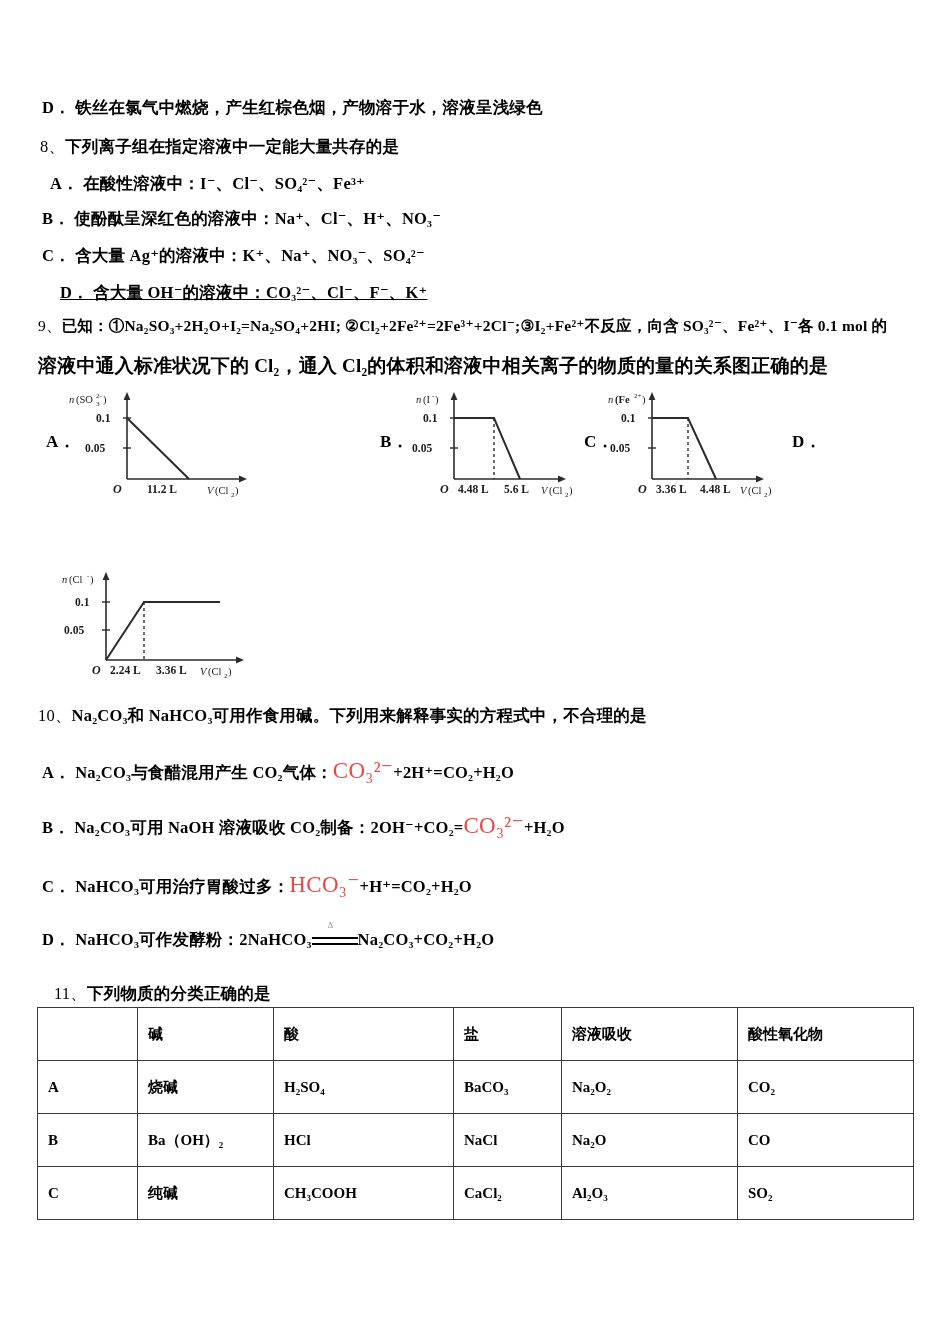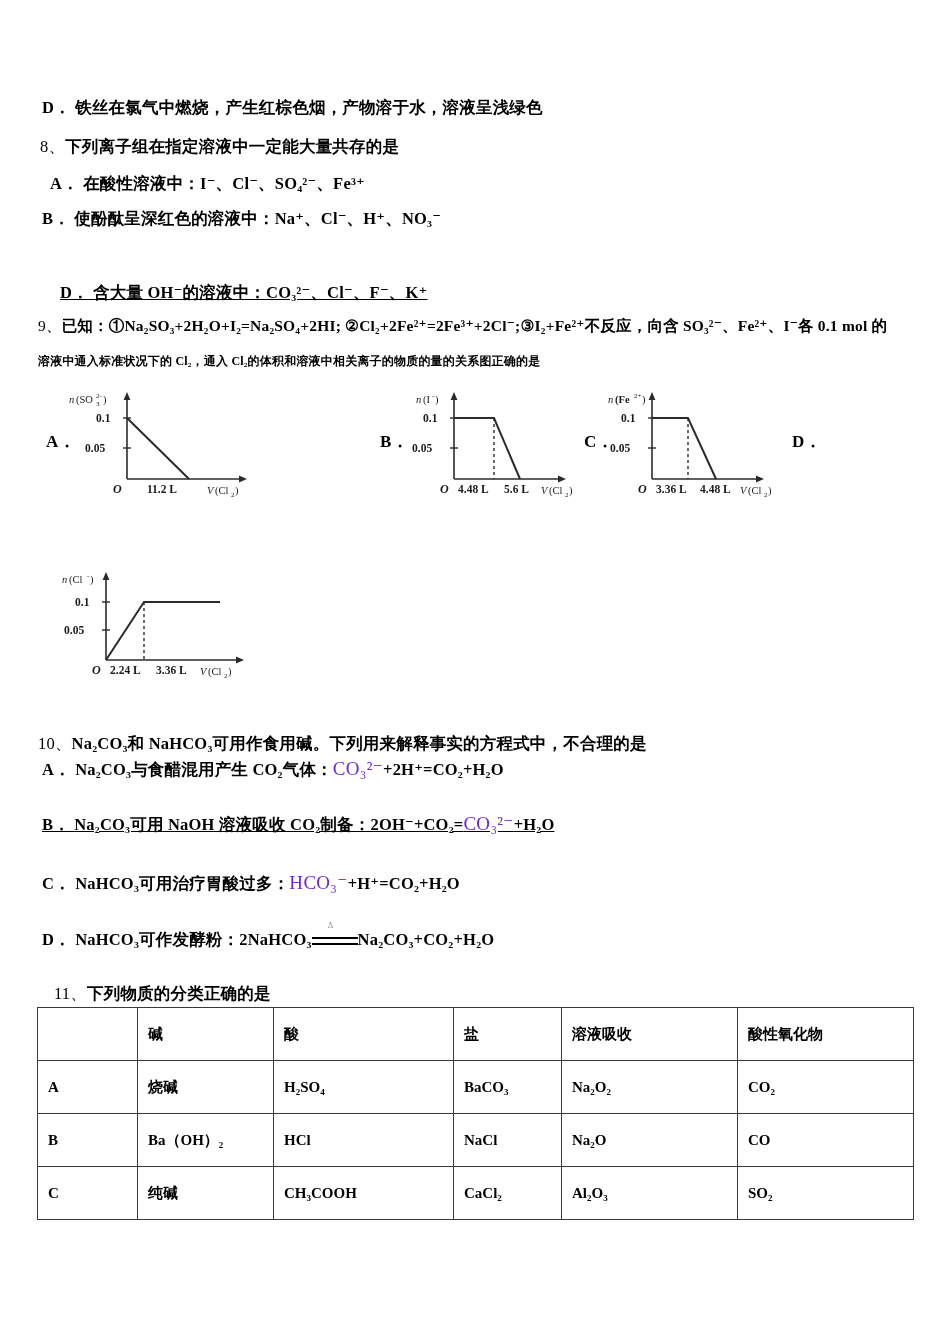--- a/index.html
+++ b/index.html
@@ -33,22 +33,22 @@
     font-family: "Liberation Serif", serif;
   }
   .opt-letter {
     font-weight: bold;
   }
 
   
   .eqimg {
     font-family: "Liberation Serif", "DejaVu Serif", serif;
     font-weight: normal;
-    color: #6d28d9;
-    font-size: 19px;
+    color: #ef4444;
+    font-size: 23px;
     letter-spacing: 0.3px;
   }
 
   
   .graph {
     position: absolute;
   }
   .graph svg { display: block; }
 
   
@@ -106,30 +106,34 @@
   <div class="line" style="left:42px; top:173px;margin-left:8px;">
     <span class="opt-letter">A．</span>
     <span>在酸性溶液中：</span><span>I⁻、Cl⁻、SO₄²⁻、Fe³⁺</span>
   </div>
 
   <div class="line" style="left:42px; top:208px;">
     <span class="opt-letter">B．</span>
     <span>使酚酞呈深红色的溶液中：</span><span>Na⁺、Cl⁻、H⁺、NO₃⁻</span>
   </div>
 
+  <div class="line" style="left:42px; top:245px;">
+    <span class="opt-letter">C．</span>
+    <span>含大量 Ag⁺的溶液中：</span><span>K⁺、Na⁺、NO₃⁻、SO₄²⁻</span>
+  </div>
 
   <div class="line" style="left:60px; top:282px;text-decoration:underline;">
     <span class="opt-letter">D．</span>
     <span>含大量 OH⁻的溶液中：</span><span>CO₃²⁻、Cl⁻、F⁻、K⁺</span>
   </div>
 
   <div class="line" style="left:38px; top:316px; font-size:15.5px;text-align:center;">
     <span class="qnum">9、</span><span>已知：①Na₂SO₃+2H₂O+I₂=Na₂SO₄+2HI; ②Cl₂+2Fe²⁺=2Fe³⁺+2Cl⁻;③I₂+Fe²⁺不反应，向含 SO₃²⁻、Fe²⁺、I⁻各 0.1 mol 的</span>
   </div>
-  <div class="line" style="left:38px; top:353px; font-size:12px;">
+  <div class="line" style="left:38px; top:353px; font-size:19px;">
     <span>溶液中通入标准状况下的 Cl₂，通入 Cl₂的体积和溶液中相关离子的物质的量的关系图正确的是</span>
   </div>
 
   <div class="line" style="left:46px; top:430px; font-size:17px;">A．</div>
   <div class="line" style="left:380px; top:430px; font-size:17px;">B．</div>
   <div class="line" style="left:584px; top:430px; font-size:17px;">C．</div>
   <div class="line" style="left:792px; top:430px; font-size:17px;">D．</div>
 
   <div class="graph" style="left:55px; top:386px;">
     <svg width="215" height="112" viewBox="0 0 215 112">
@@ -234,30 +238,30 @@
       <text x="44" y="112" font-family="Liberation Serif, serif" font-size="12" font-style="italic" font-weight="bold" fill="#1a1a1a">O</text>
       <text x="62" y="112" font-family="Liberation Serif, serif" font-size="11.5" font-weight="bold" fill="#1a1a1a">2.24 L</text>
       <text x="108" y="112" font-family="Liberation Serif, serif" font-size="11.5" font-weight="bold" fill="#1a1a1a">3.36 L</text>
       <text x="152" y="113" font-family="Liberation Serif, serif" font-size="10.5" font-style="italic" fill="#1a1a1a">V</text>
       <text x="160" y="113" font-family="Liberation Serif, serif" font-size="10.5" fill="#1a1a1a">(Cl</text>
       <text x="176" y="116" font-family="Liberation Serif, serif" font-size="7" fill="#1a1a1a">2</text>
       <text x="180" y="113" font-family="Liberation Serif, serif" font-size="10.5" fill="#1a1a1a">)</text>
     </svg>
   </div>
 
-  <div class="line" style="left:38px; top:705px;margin-top:28px;">
+  <div class="line" style="left:38px; top:705px;">
     <span class="qnum">10、</span><span>Na₂CO₃和 NaHCO₃可用作食用碱。下列用来解释事实的方程式中，不合理的是</span>
   </div>
 
   <div class="line" style="left:42px; top:757px;">
     <span class="opt-letter">A．</span>
     <span>Na₂CO₃与食醋混用产生 CO₂气体：</span><span class="eqimg">CO₃²⁻</span><span>+2H⁺=CO₂+H₂O</span>
   </div>
 
-  <div class="line" style="left:42px; top:812px;text-decoration:underline;">
+  <div class="line" style="left:42px; top:812px;">
     <span class="opt-letter">B．</span>
     <span>Na₂CO₃可用 NaOH 溶液吸收 CO₂制备：2OH⁻+CO₂=</span><span class="eqimg">CO₃²⁻</span><span>+H₂O</span>
   </div>
 
   <div class="line" style="left:42px; top:871px;">
     <span class="opt-letter">C．</span>
     <span>NaHCO₃可用治疗胃酸过多：</span><span class="eqimg">HCO₃⁻</span><span>+H⁺=CO₂+H₂O</span>
   </div>
 
   <div class="line" style="left:42px; top:929px;">

